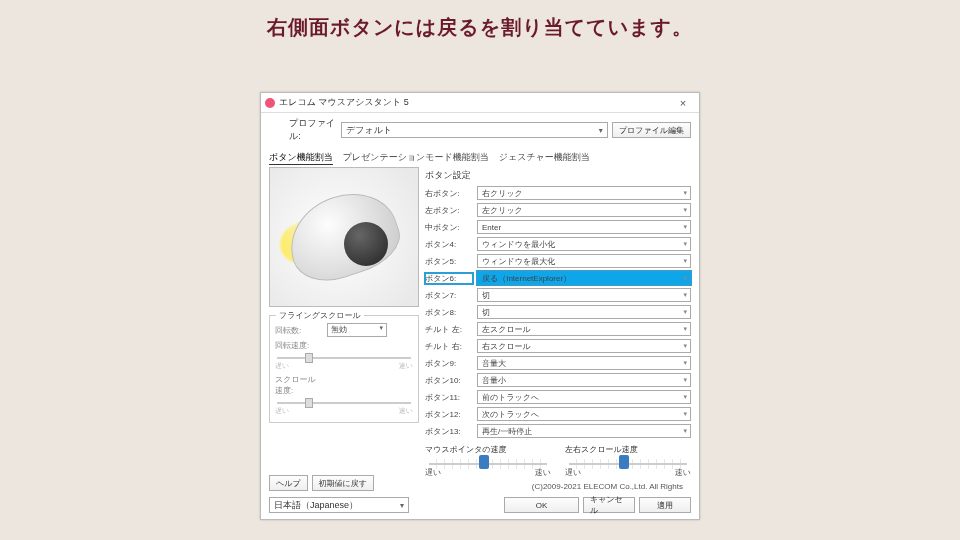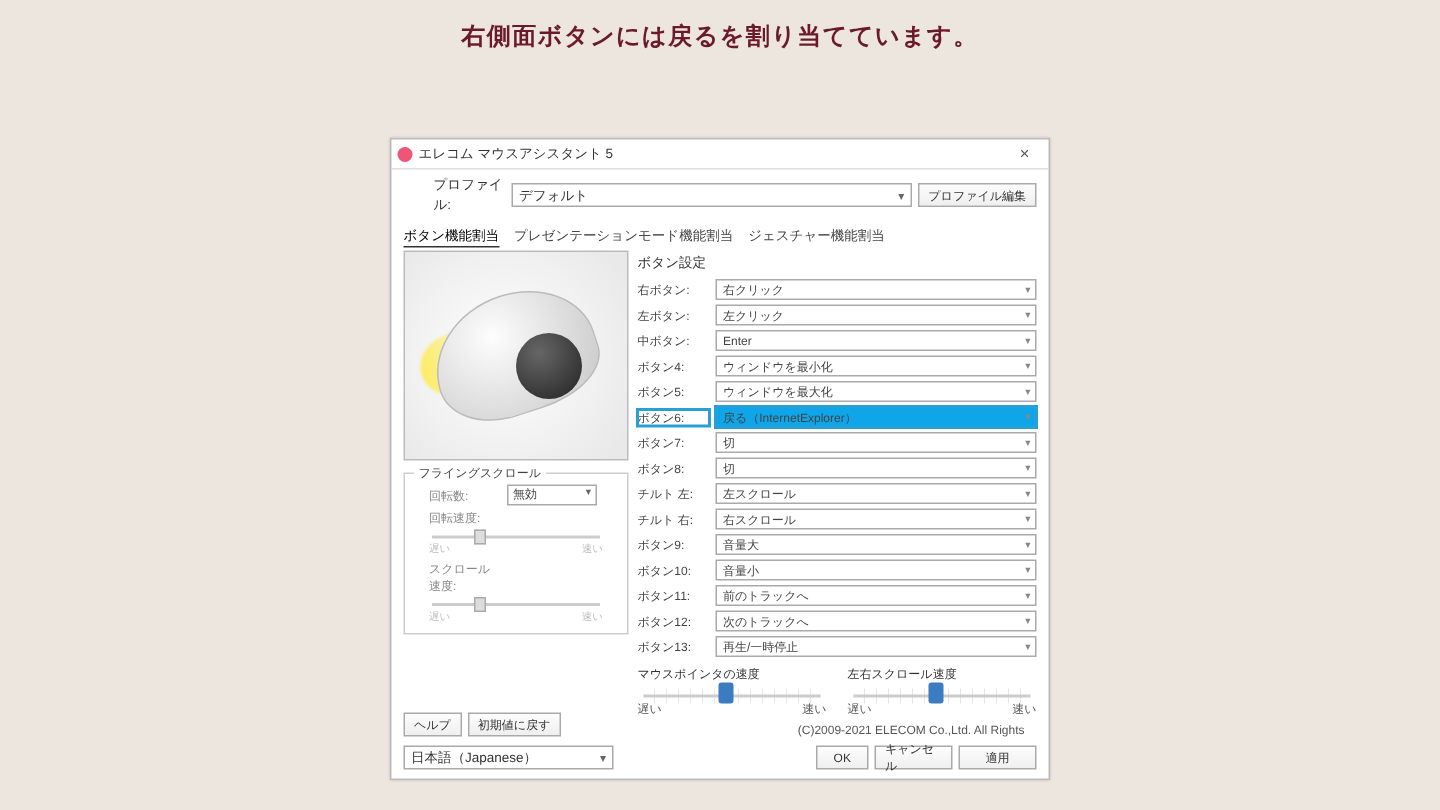--- a/index.html
+++ b/index.html
@@ -8,21 +8,21 @@
     width: 960px;
     height: 540px;
     background: #ede6df;
     font-family: "Meiryo", "MS PGothic", sans-serif;
     position: relative;
     overflow: hidden;
   }
   .headline {
     text-align: center;
     color: #6b1a2a;
-    font-size: 16px;
+    font-size: 20px;
     font-weight: bold;
     padding: 14px 0 10px;
     letter-spacing: 1px;
   }
   .window {
     position: absolute;
     left: 260px;
     top: 92px;
     width: 440px;
     height: 428px;
@@ -105,21 +105,21 @@
   .mouse-ball {
     position: absolute;
     left: 74px; top: 54px;
     width: 44px; height: 44px;
     background: radial-gradient(circle at 35% 30%, #666, #222);
     border-radius: 50%;
   }
   .flying-box {
     margin-top: 8px;
     border: 1px solid #ccc;
-    padding: 4px 16px 6px;
+    padding: 4px 5px 6px;
     font-size: 8px;
     color: #444;
     position: relative;
   }
   .flying-box .legend {
     position: absolute; top: -6px; left: 6px;
     background: #fff; padding: 0 3px; font-size: 8px;
   }
   .fly-row { display: flex; align-items: center; gap: 4px; margin: 3px 0; }
   .fly-row .fl { width: 48px; color: #888; }
@@ -385,17 +385,17 @@
   <div class="help-row">
     <div class="btn-small">ヘルプ</div>
     <div class="btn-small">初期値に戻す</div>
   </div>
 
   <div class="bottom-row">
     <div class="lang-sel">
       <span>日本語（Japanese）</span>
     </div>
     <div class="spacer"></div>
-    <div class="btn-small" style="width:35px; justify-content:center;">OK</div>
+    <div class="btn-small" style="width:75px; justify-content:center;">OK</div>
     <div class="btn-small" style="width:52px; justify-content:center;">キャンセル</div>
     <div class="btn-small" style="width:52px; justify-content:center;">適用</div>
   </div>
 </div>
 
 </body></html>

